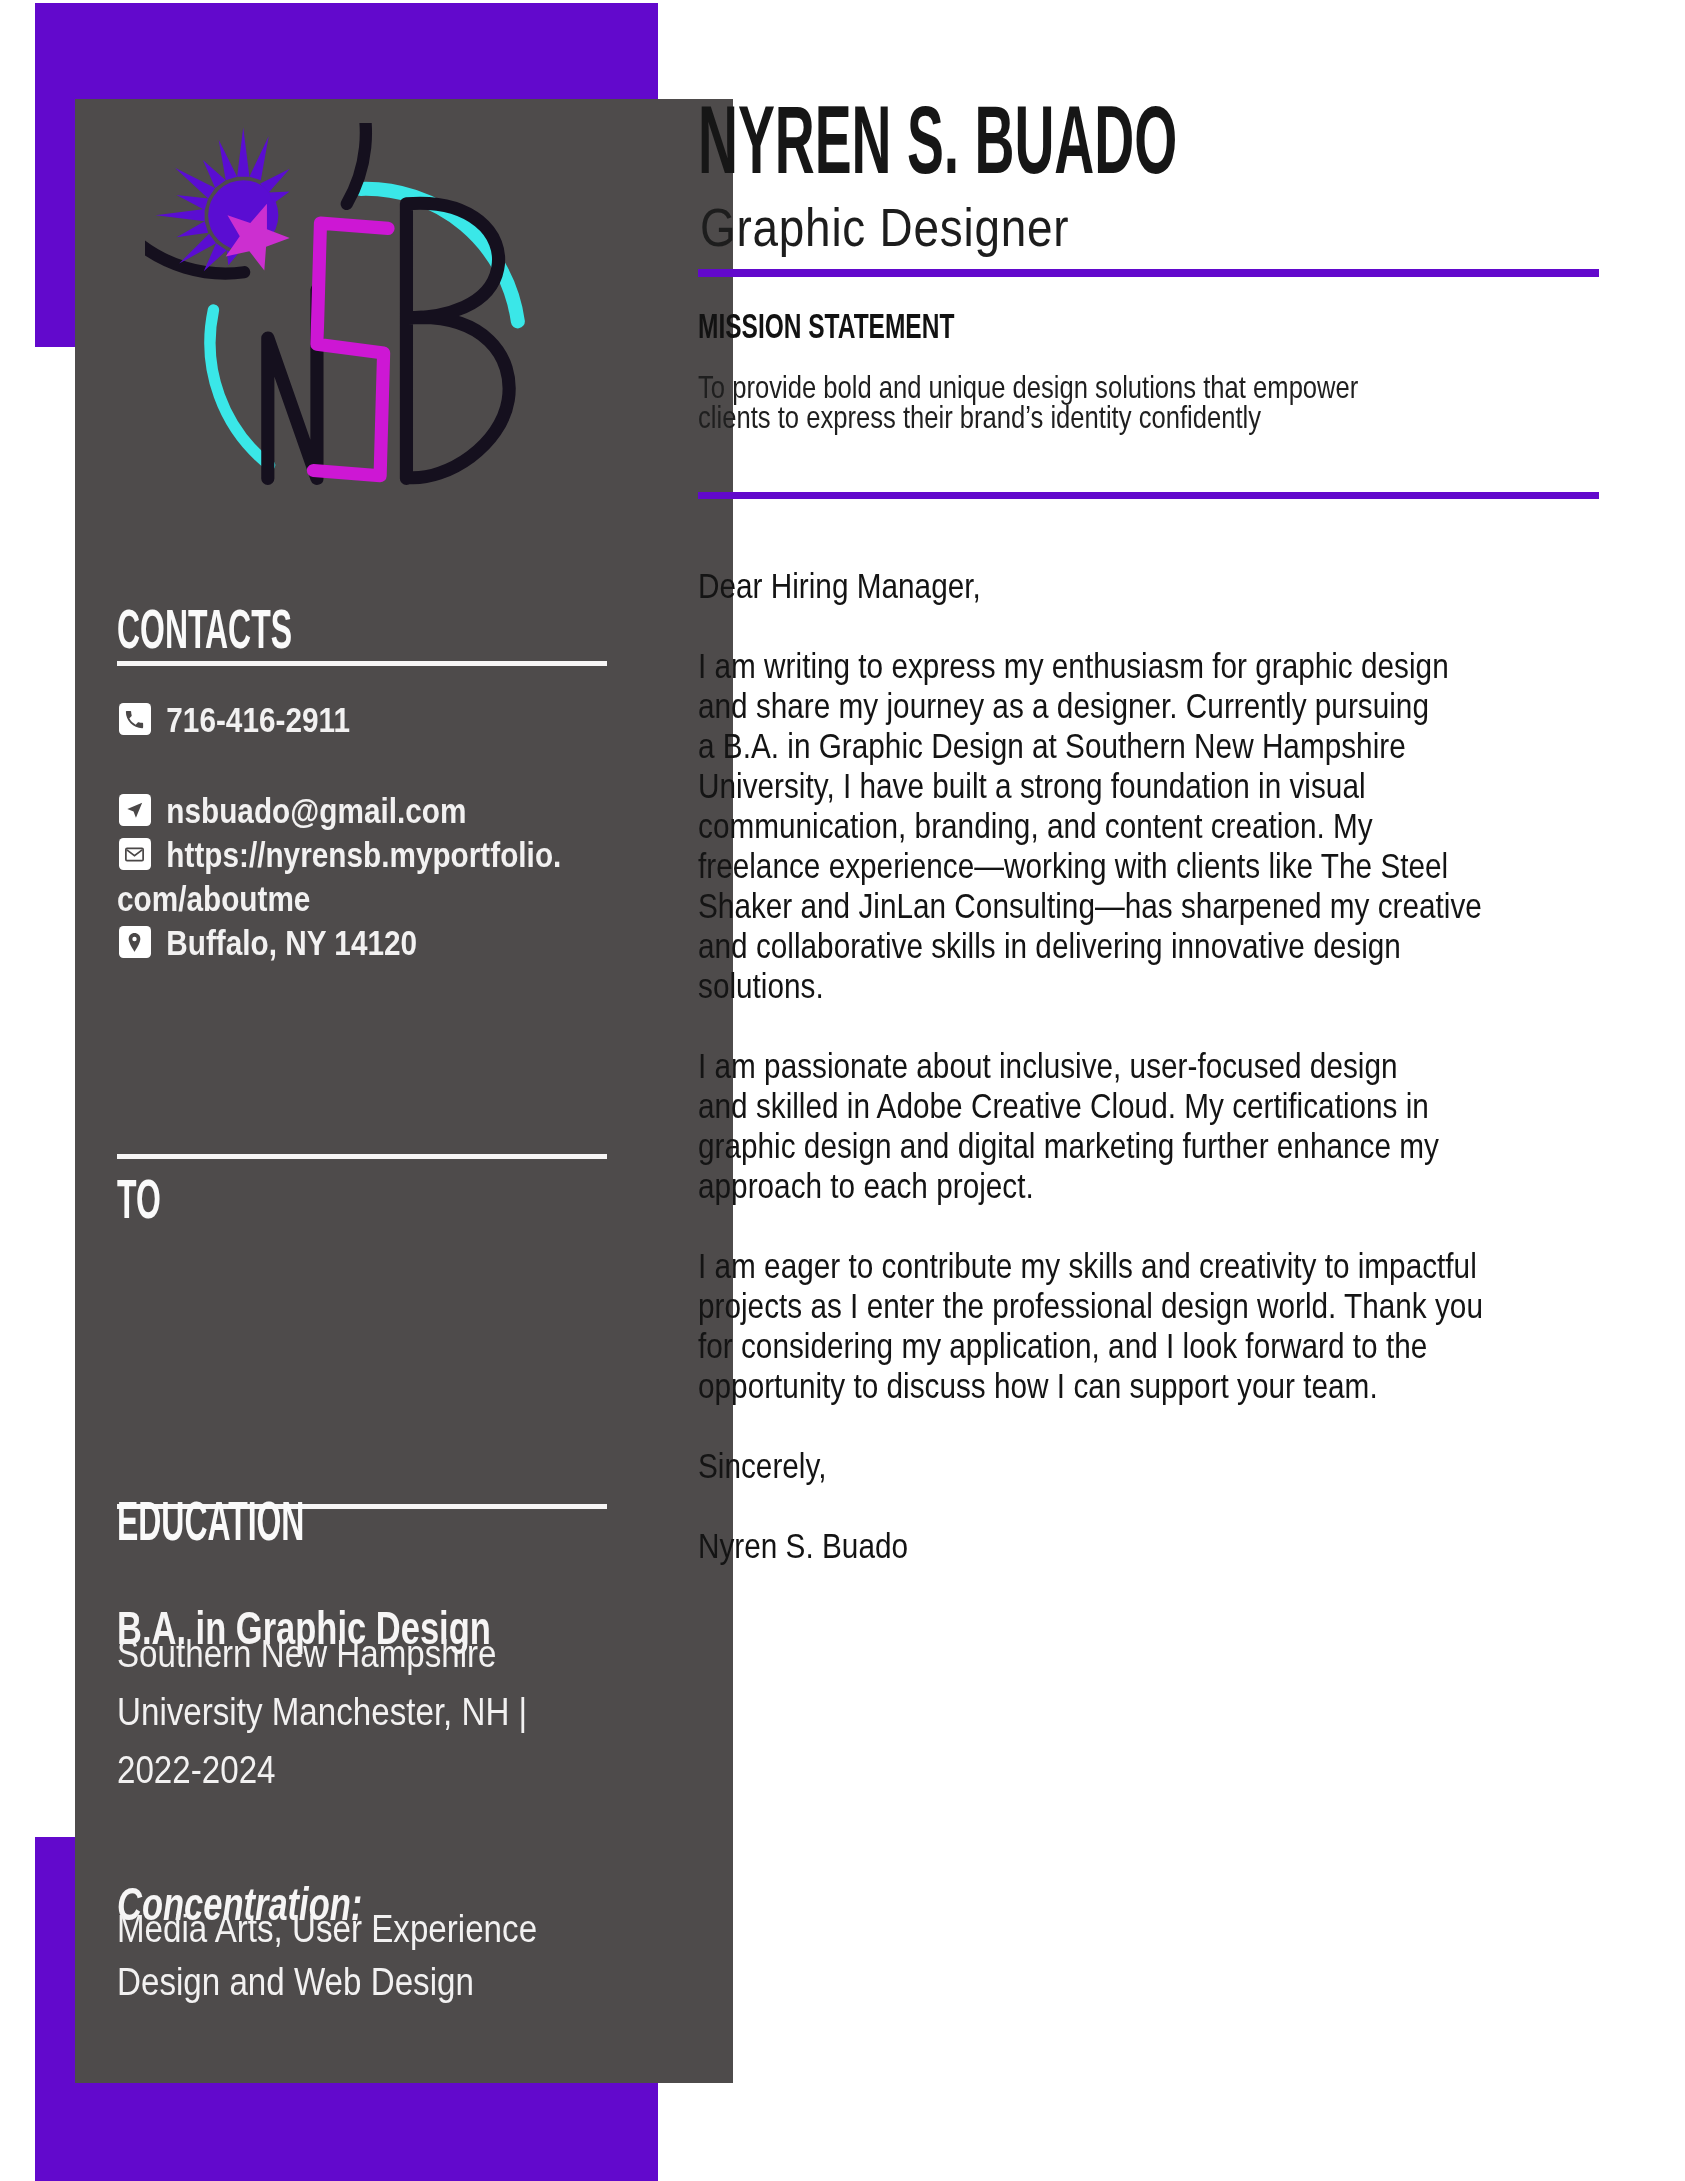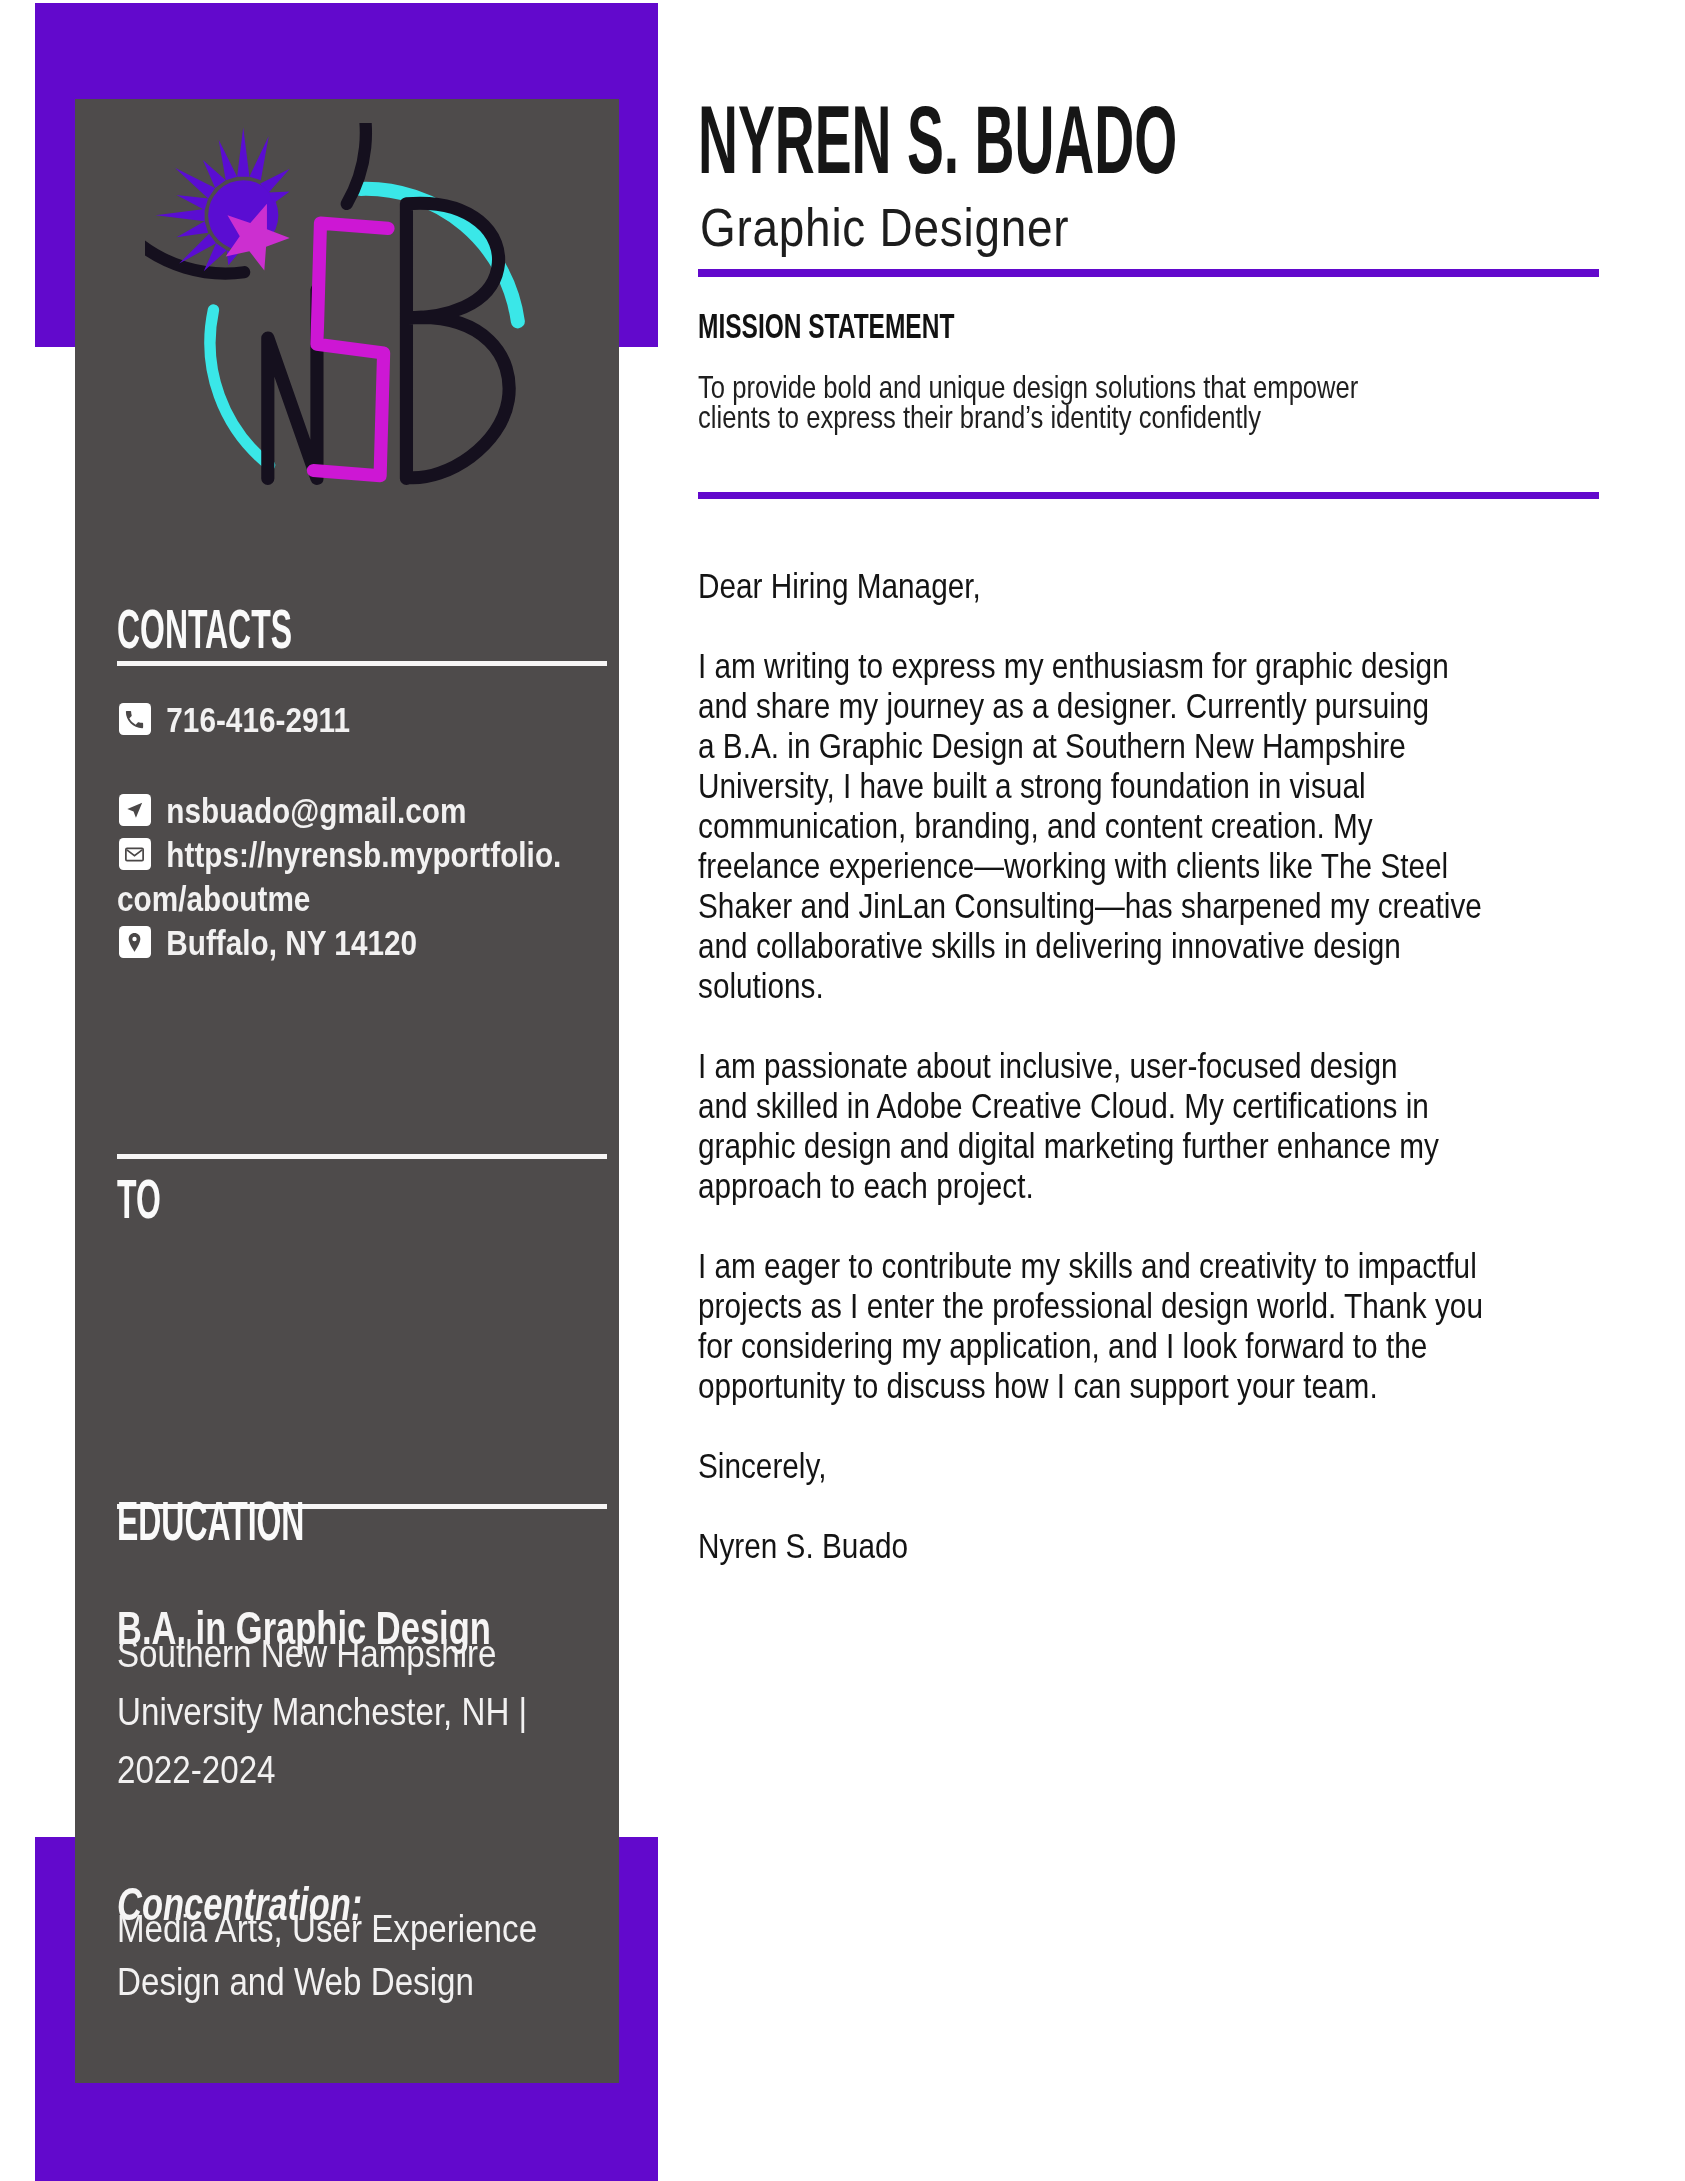--- a/index.html
+++ b/index.html
@@ -6,21 +6,21 @@
   .page {
     position:relative; width:1685px; height:2181px; background:#ffffff;
     font-family:"Liberation Sans", sans-serif; overflow:hidden;
   }
   
   .pband { position:absolute; left:35px; width:623px; background:#6209CC; }
   .pband-top { top:2.6px; height:344px; }
   .pband-bottom { top:1837px; height:344px; }
 
   
-  .sidebar { position:absolute; left:75px; top:99px; width:544px; height:1984px; background:#4E4B4B; }
+  .sidebar { position:absolute; left:75px; top:99px; width:658px; height:1984px; background:#4E4B4B; }
   .logo { position:absolute; left:70px; top:24px; width:386px; height:395px; }
 
   .sb-h { position:absolute; left:42px; }
   .sb-h span { display:block; font-size:56px; font-weight:bold; color:#FAFAFA;
                line-height:1; white-space:nowrap; transform:scaleX(0.57); transform-origin:0 0; }
   .sb-line { position:absolute; left:42px; width:490px; height:5.3px; background:#F7F6F6; }
 
   .contacts { position:absolute; left:42px; top:599px; width:492px;font-weight:bold; }
   .crow { position:relative; }
   .crow.m1 { margin-bottom:47px; }

